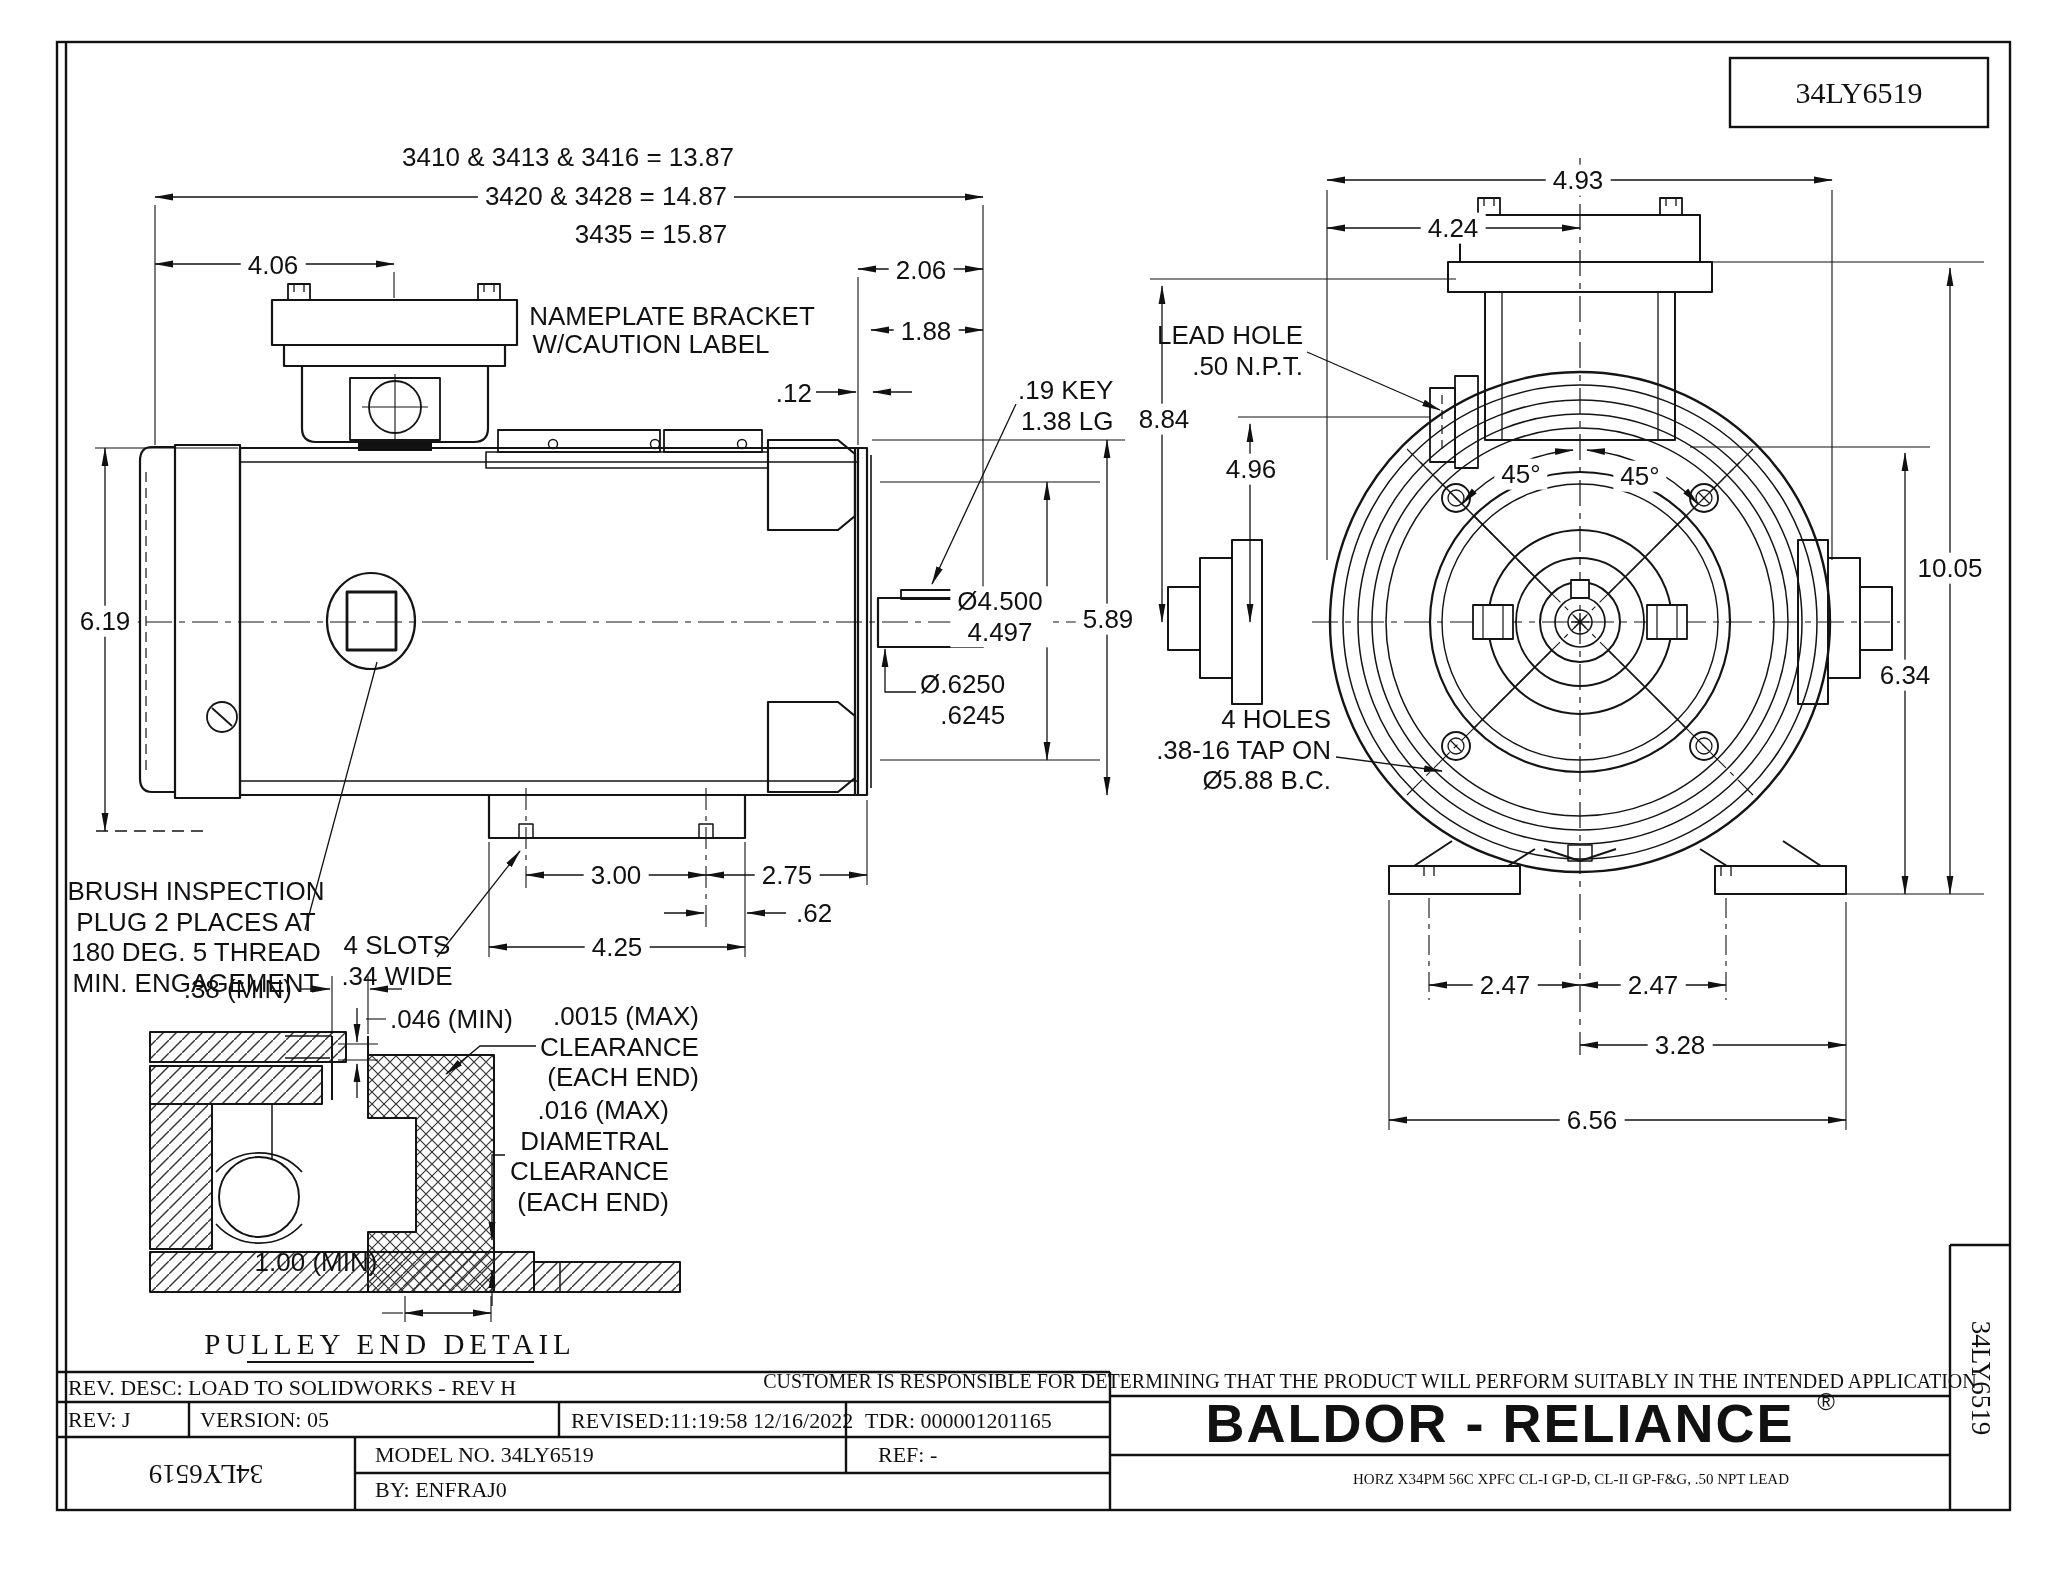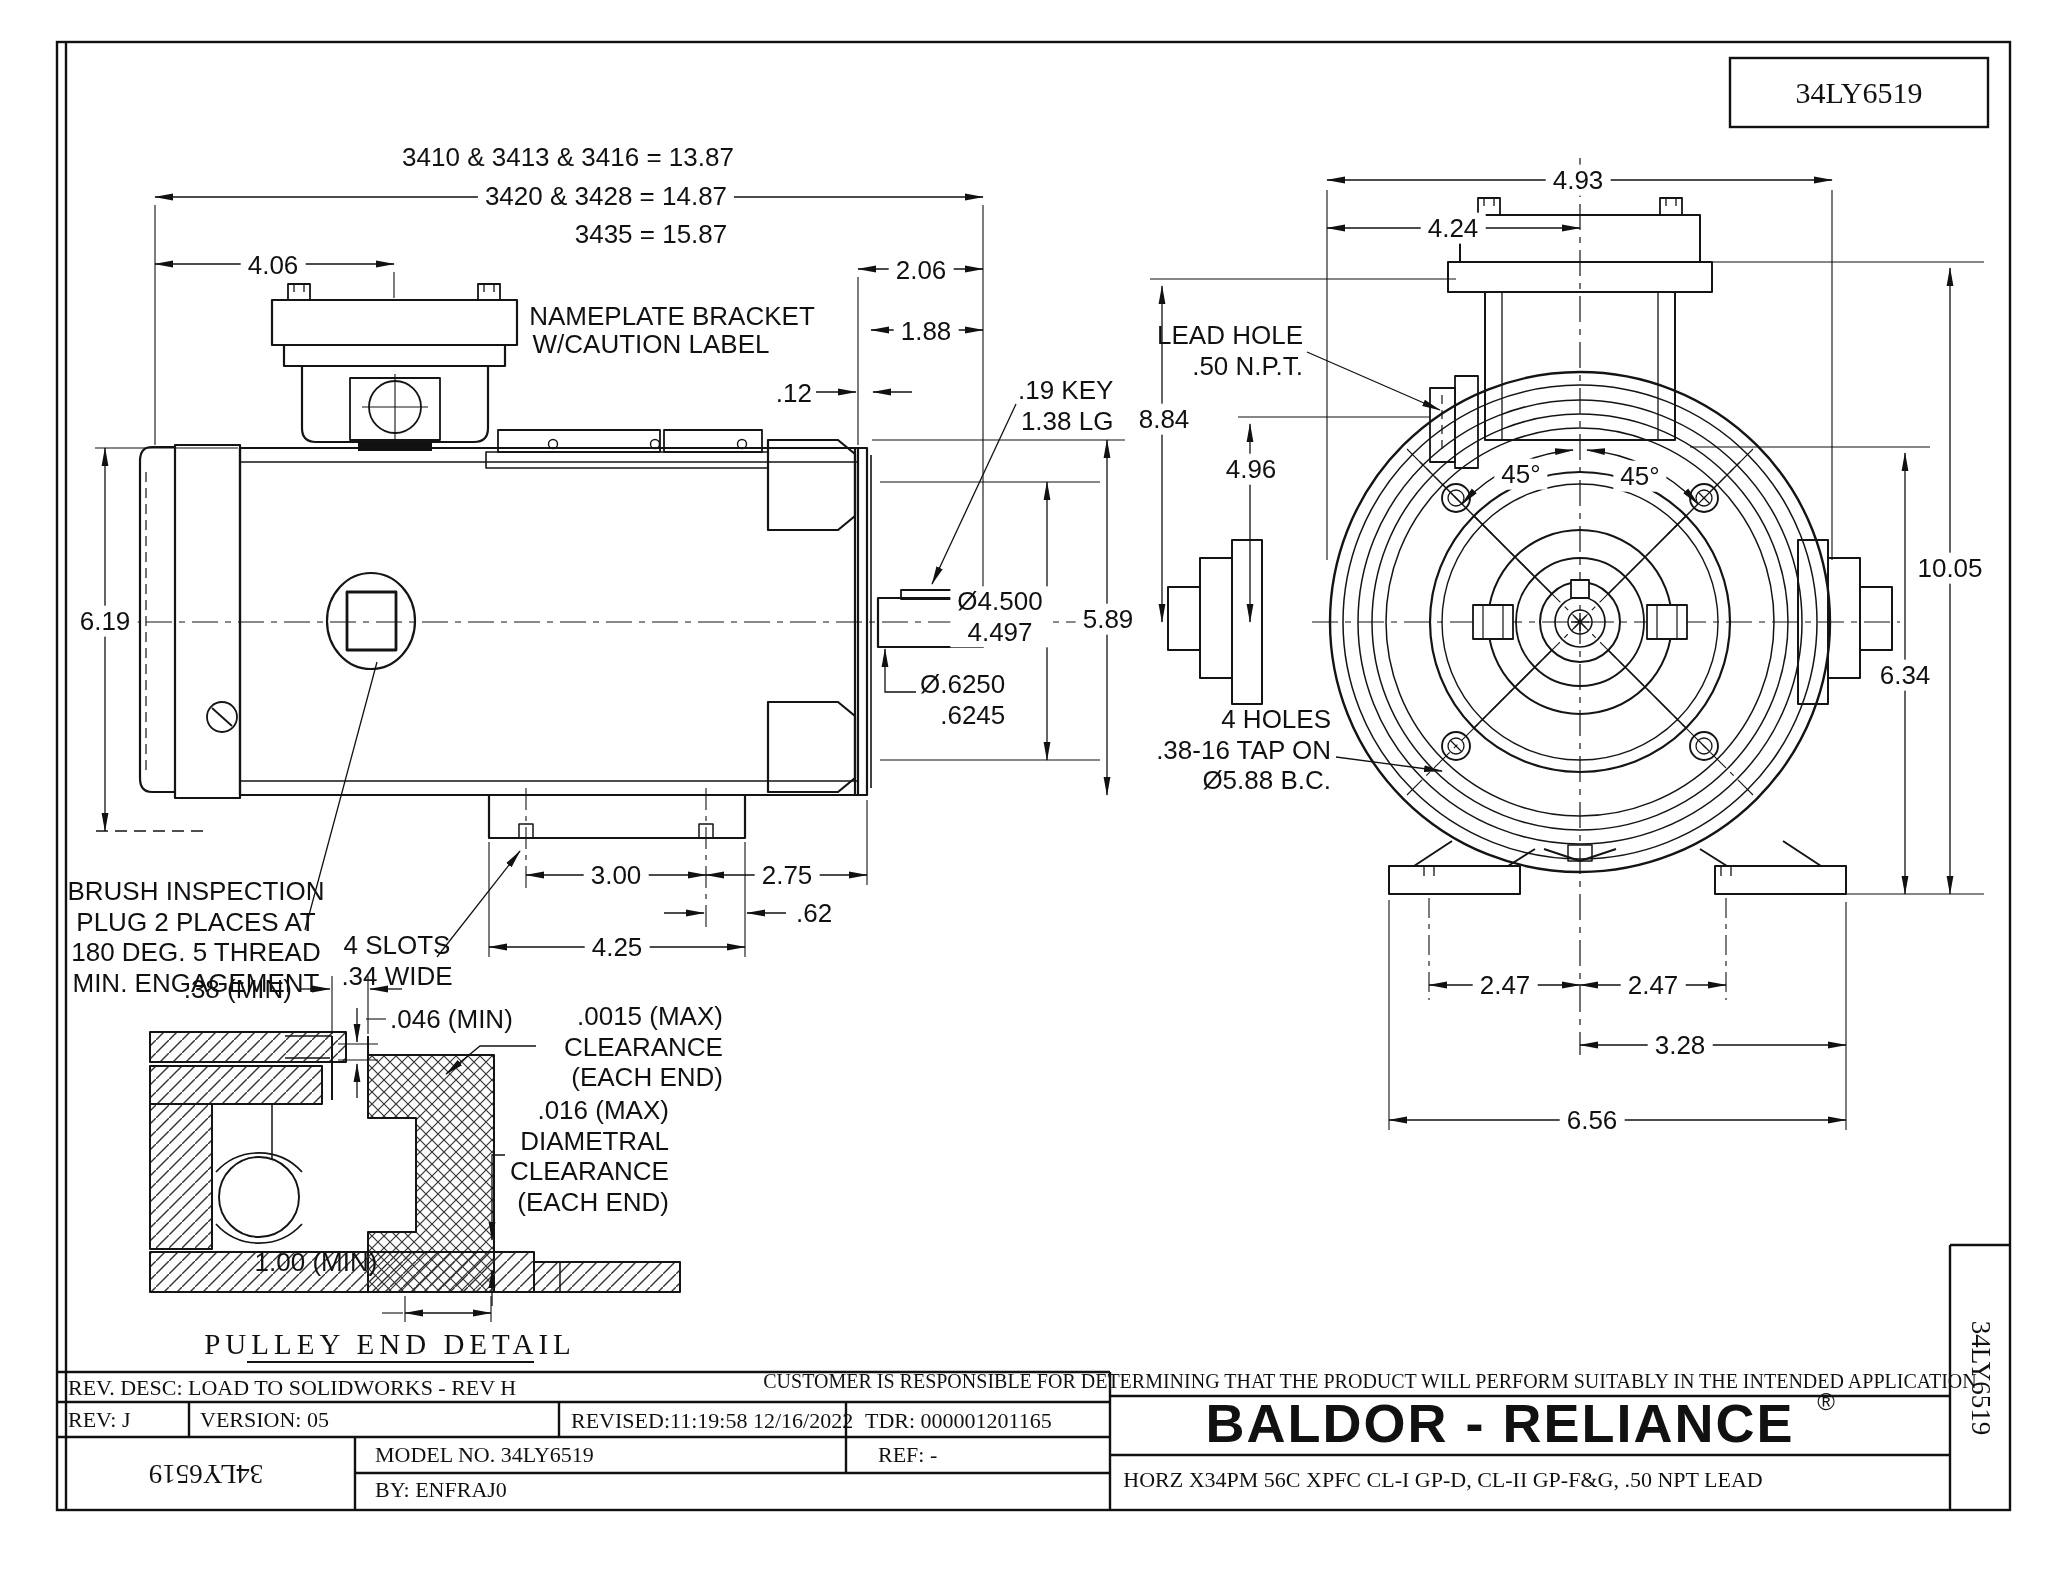--- a/index.html
+++ b/index.html
@@ -260,21 +260,21 @@
 MIN. ENGAGEMENT</div>
 <div class="lbl c" style="left:397px;top:961px">4 SLOTS
 .34 WIDE</div>
 <div class="lbl c wb" style="left:616px;top:875px">3.00</div>
 <div class="lbl c wb" style="left:787px;top:875px">2.75</div>
 <div class="lbl l" style="left:796px;top:913px">.62</div>
 <div class="lbl c wb" style="left:617px;top:947px">4.25</div>
 
 <div class="lbl r" style="left:292px;top:989px">.38 (MIN)</div>
 <div class="lbl l" style="left:390px;top:1019px">.046 (MIN)</div>
-<div class="lbl l" style="left:564px;top:1047px">.0015 (MAX)
+<div class="lbl l" style="left:540px;top:1047px">.0015 (MAX)
 CLEARANCE
 (EACH END)</div>
 <div class="lbl l" style="left:510px;top:1156px">.016 (MAX)
 DIAMETRAL
 CLEARANCE
 (EACH END)</div>
 <div class="lbl c" style="left:316px;top:1262px">1.00 (MIN)</div>
 <div class="lbl c serif" style="left:390px;top:1344px;font-size:29px;letter-spacing:5px">PULLEY  END  DETAIL</div>
 
 <div class="lbl c wb" style="left:1578px;top:180px">4.93</div>
@@ -301,16 +301,16 @@
 <div class="lbl l serif" style="left:68px;top:1420px;font-size:22px">REV:  J</div>
 <div class="lbl l serif" style="left:200px;top:1420px;font-size:22px">VERSION: 05</div>
 <div class="lbl l serif" style="left:571px;top:1421px;font-size:22px">REVISED:11:19:58 12/16/2022</div>
 <div class="lbl l serif" style="left:865px;top:1421px;font-size:22px">TDR: 000001201165</div>
 <div class="lbl serif rot180" style="left:206px;top:1473px;font-size:27px">34LY6519</div>
 <div class="lbl l serif" style="left:375px;top:1455px;font-size:22px">MODEL NO.  34LY6519</div>
 <div class="lbl l serif" style="left:878px;top:1455px;font-size:22px">REF:  -</div>
 <div class="lbl l serif" style="left:375px;top:1490px;font-size:22px">BY:    ENFRAJ0</div>
 <div class="lbl c brand" style="left:1500px;top:1424px;font-size:54px;white-space:nowrap">BALDOR - RELIANCE</div>
 <div class="lbl c" style="left:1826px;top:1402px;font-size:24px">®</div>
-<div class="lbl c serif" style="left:1443px;top:1480px;font-size:22px;white-space:nowrap">HORZ X34PM 56C XPFC CL-I GP-D, CL-II GP-F&amp;G, .50 NPT LEAD</div>
+<div class="lbl c serif" style="left:1571px;top:1480px;font-size:15px;white-space:nowrap">HORZ X34PM 56C XPFC CL-I GP-D, CL-II GP-F&amp;G, .50 NPT LEAD</div>
 <div class="lbl serif rot90" style="left:1980px;top:1378px;font-size:27px">34LY6519</div>
 
 </div>
 
 </body></html>

